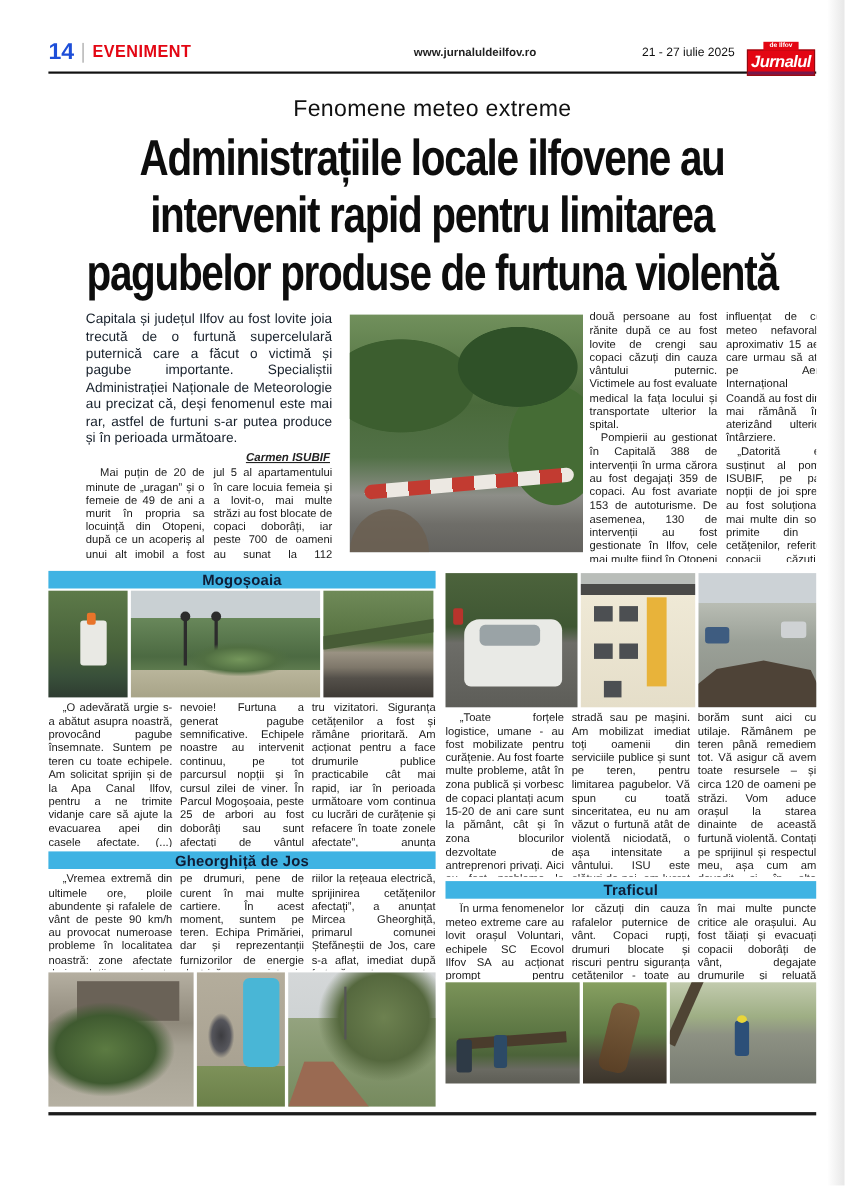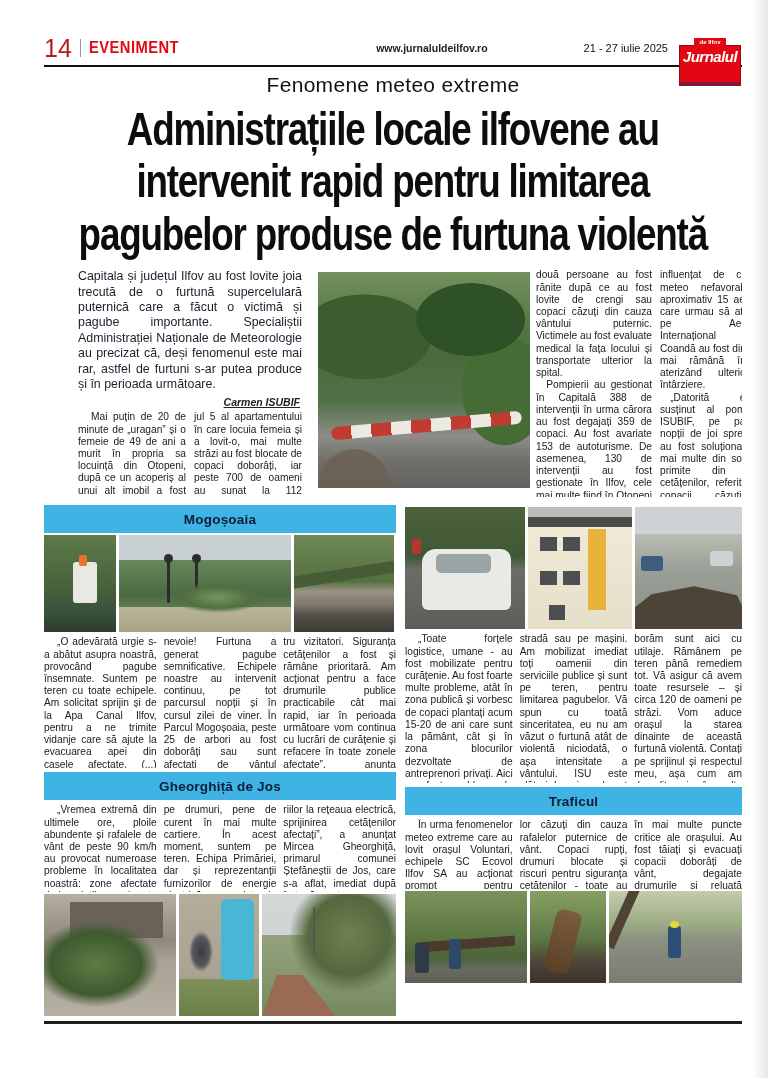--- a/index.html
+++ b/index.html
@@ -4,35 +4,35 @@
 <style>
   html,body{margin:0;padding:0;background:#fff;}
   .page{position:relative;width:768px;height:1078px;background:#fff;overflow:hidden;
         font-family:"Liberation Sans",sans-serif;color:#1a1a1a;}
   .page-edge{position:absolute;right:0;top:0;width:16px;height:100%;
         background:linear-gradient(90deg,rgba(255,255,255,0),#e7e7e7);}
   .content{position:absolute;left:44px;top:34px;width:698px;}
 
   
   .masthead{display:flex;align-items:center;height:28px;}
-  .pageno{font-size:25px;font-weight:normal;color:#b91c1c;}
+  .pageno{font-size:21px;font-weight:bold;color:#1d4ed8;}
   .mast-div{width:1px;height:18px;background:#999;margin:0 8px;}
   .section-label{font-size:16px;font-weight:bold;color:#e30613;letter-spacing:.5px;
         transform:scaleX(.92);transform-origin:left;}
   .mast-url{margin-left:auto;font-size:10.5px;font-weight:bold;color:#222;margin-right:96px;}
   .mast-date{font-size:11px;color:#111;margin-right:10px;white-space:nowrap;}
   .logo{width:64px;position:relative;text-align:center;}
   .logo-top{display:inline-block;background:#e30613;color:#fff;font-size:6px;font-weight:bold;
         padding:1px 5px;margin-bottom:-1px;position:relative;z-index:2;}
   .logo-main{background:#e30613;color:#fff;font-weight:bold;font-style:italic;font-size:15px;
-        padding:2px 3px 20px;border:1px solid #8f0a12;letter-spacing:-.5px;
+        padding:2px 3px 3px;border:1px solid #8f0a12;letter-spacing:-.5px;
         box-shadow:inset 0 -3px 0 rgba(30,40,120,.55);}
   .head-rule{border-top:2px solid #111;margin-top:3px;}
 
-  .kicker{text-align:center;font-size:21px;color:#111;margin:6px 0 4px;letter-spacing:.3px;}
+  .kicker{text-align:center;font-size:21px;color:#111;margin:20px 0 4px;letter-spacing:.3px;}
 
   
   .headline{width:124%;margin-left:-12%;transform:scaleX(.8);transform-origin:center top;
         text-align:center;font-weight:bold;font-size:46px;line-height:1.14;color:#0d0d0d;
         letter-spacing:-1.5px;margin-top:6px;}
 
   
   .subhead{background:#d6d6d6;margin-top:12px;padding:7px 34px;text-align:center;
         font-size:13.2px;line-height:1.4;color:#1c1c1c;}
   .subhead .bullet{font-size:11px;margin-right:4px;}
@@ -49,21 +49,21 @@
   .intro-right{flex:1;display:flex;gap:8px;justify-content:flex-end;}
   .intro-right .col{width:116px;font-size:10.2px;line-height:1.2;text-align:justify;
         white-space:pre-line;}
 
   .indent{text-indent:13px;}
 
   
   .lower{display:flex;gap:9px;margin-top:8px;}
   .half-left{width:352px;flex-shrink:0;}
   .half-right{width:337px;flex-shrink:0;}
-  .secbar{height:28px;background:#3fb3e3;display:flex;align-items:center;justify-content:center;
+  .secbar{height:16px;background:#3fb3e3;display:flex;align-items:center;justify-content:center;
         font-size:13.5px;font-weight:bold;color:#0e1c35;letter-spacing:.2px;}
   .photorow{display:flex;gap:3px;margin-top:2px;}
   .textrow{display:flex;gap:7px;margin-top:4px;overflow:hidden;}
   .textrow .col{flex:1;font-size:10.2px;line-height:1.2;text-align:justify;}
   .bottom-rule{border-top:3px solid #1c1c1c;margin-top:5px;}
 
   
   .ph{position:relative;overflow:hidden;flex-shrink:0;background:#7d906b;}
   .ph>i{position:absolute;display:block;}
 

